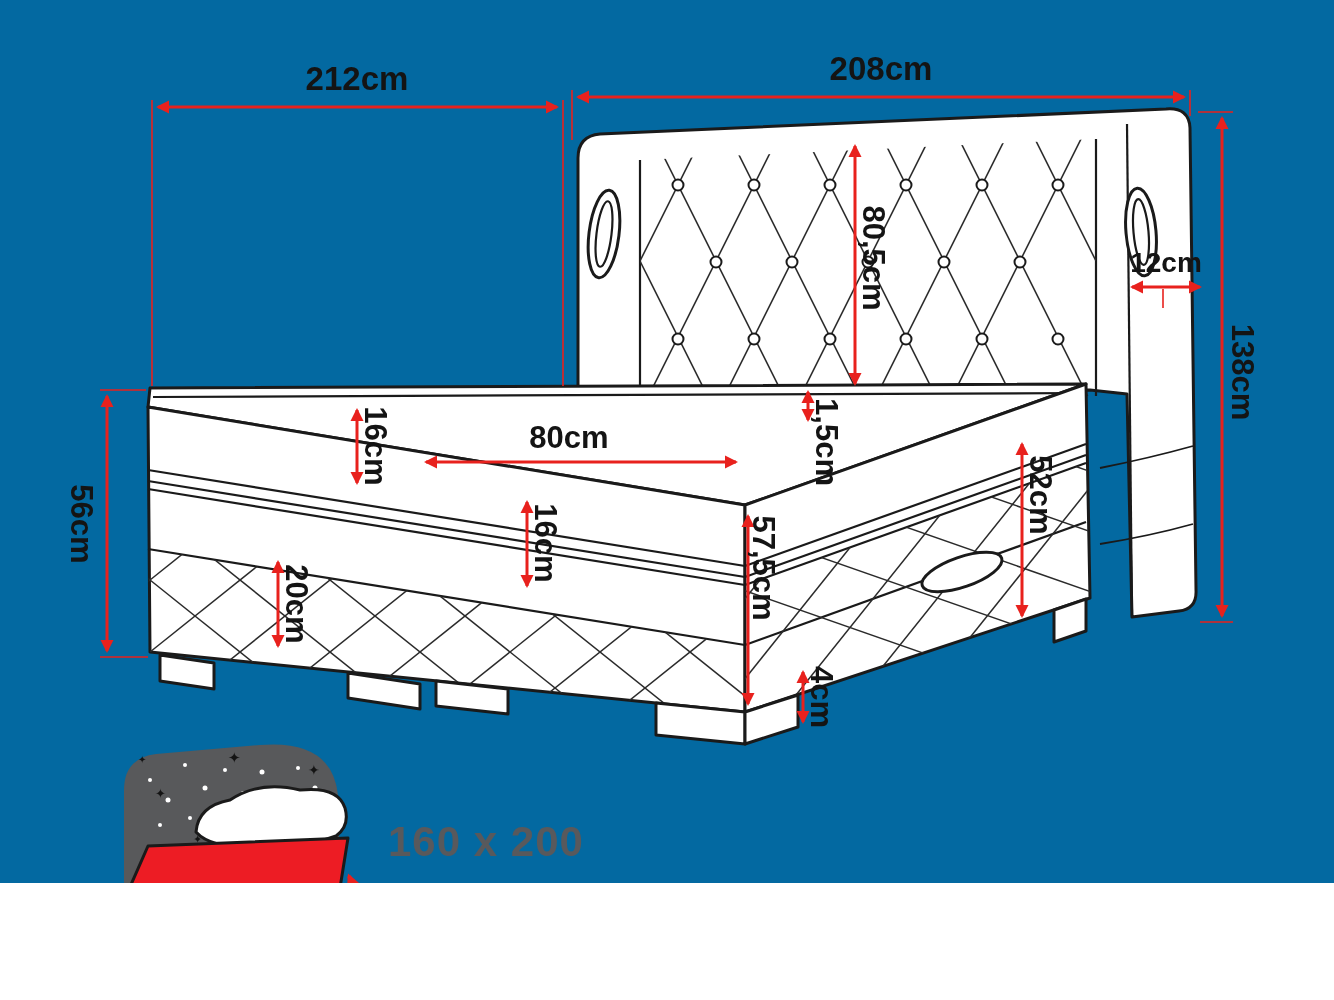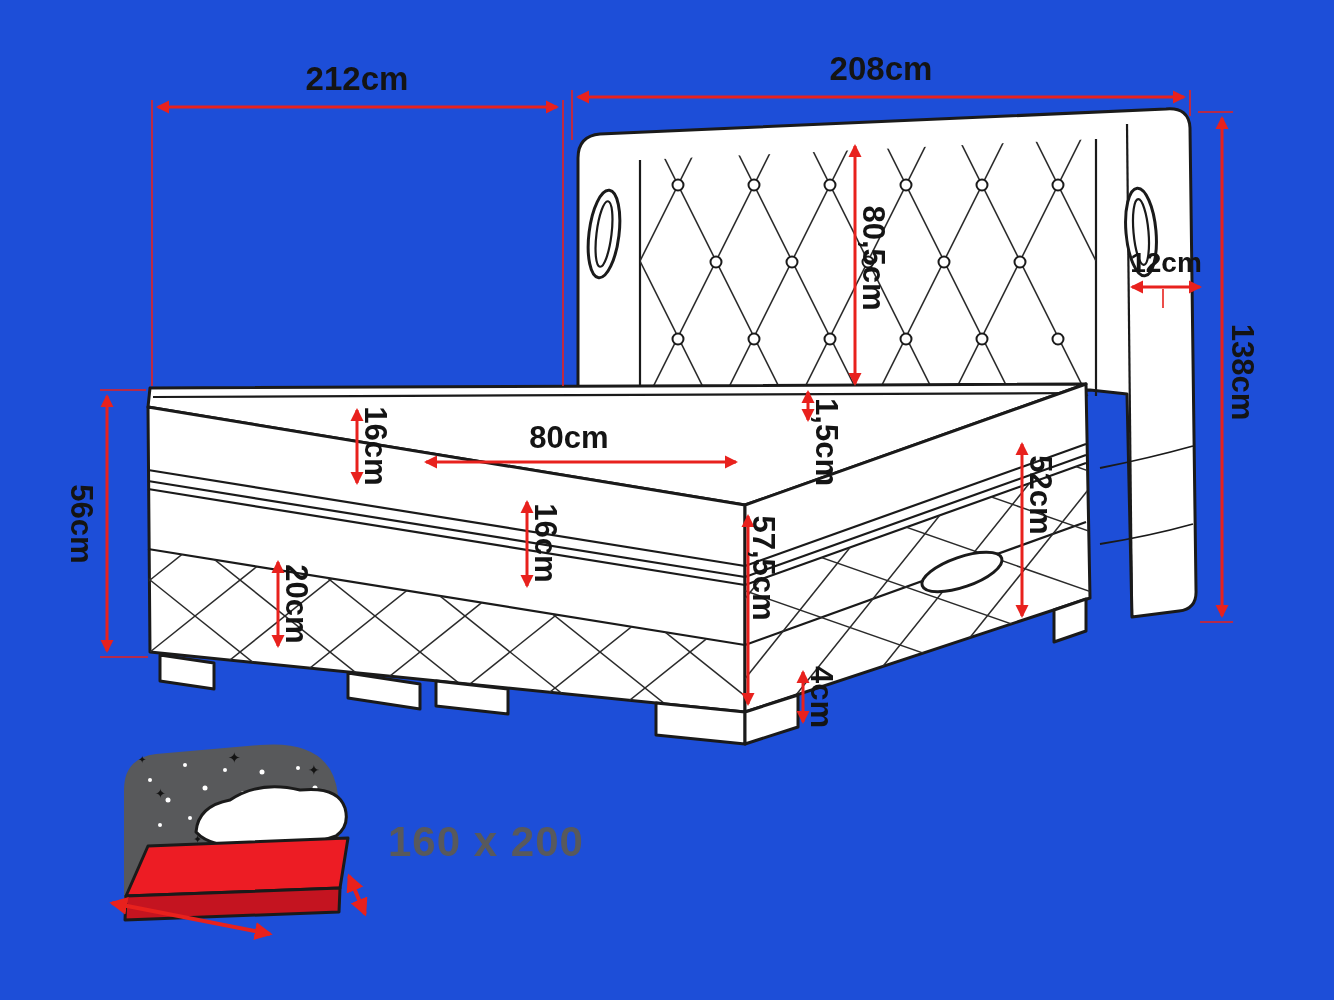--- a/index.html
+++ b/index.html
@@ -1,16 +1,16 @@
 <!DOCTYPE html>
 <html><head>
 <meta charset="utf-8">
 <style>
   html,body{margin:0;padding:0;background:#fff;}
-  .stage{position:relative;width:1334px;height:1000px;background:#1d4ed8;overflow:hidden;}
+  .stage{position:relative;width:1334px;height:883px;background:#0369a1;overflow:hidden;}
   svg text{font-family:"Liberation Sans","DejaVu Sans",sans-serif;font-weight:700;fill:#141414;}
   .dim-label{font-size:31px;}
   .dim-label-lg{font-size:33px;}
   .dim-label-sm{font-size:28px;}
   .size-label{font-size:42px;fill:#58595c;letter-spacing:1px;}
   .red-line{stroke:#e8211d;stroke-width:3;fill:none;}
   .red-thin{stroke:#e8211d;stroke-width:1.6;fill:none;}
   .red-icon{stroke:#e8211d;stroke-width:4;fill:none;}
   .outline{fill:#ffffff;stroke:#1a1a1a;stroke-width:3;stroke-linejoin:round;}
   .inner{stroke:#1a1a1a;stroke-width:2.2;fill:none;}

